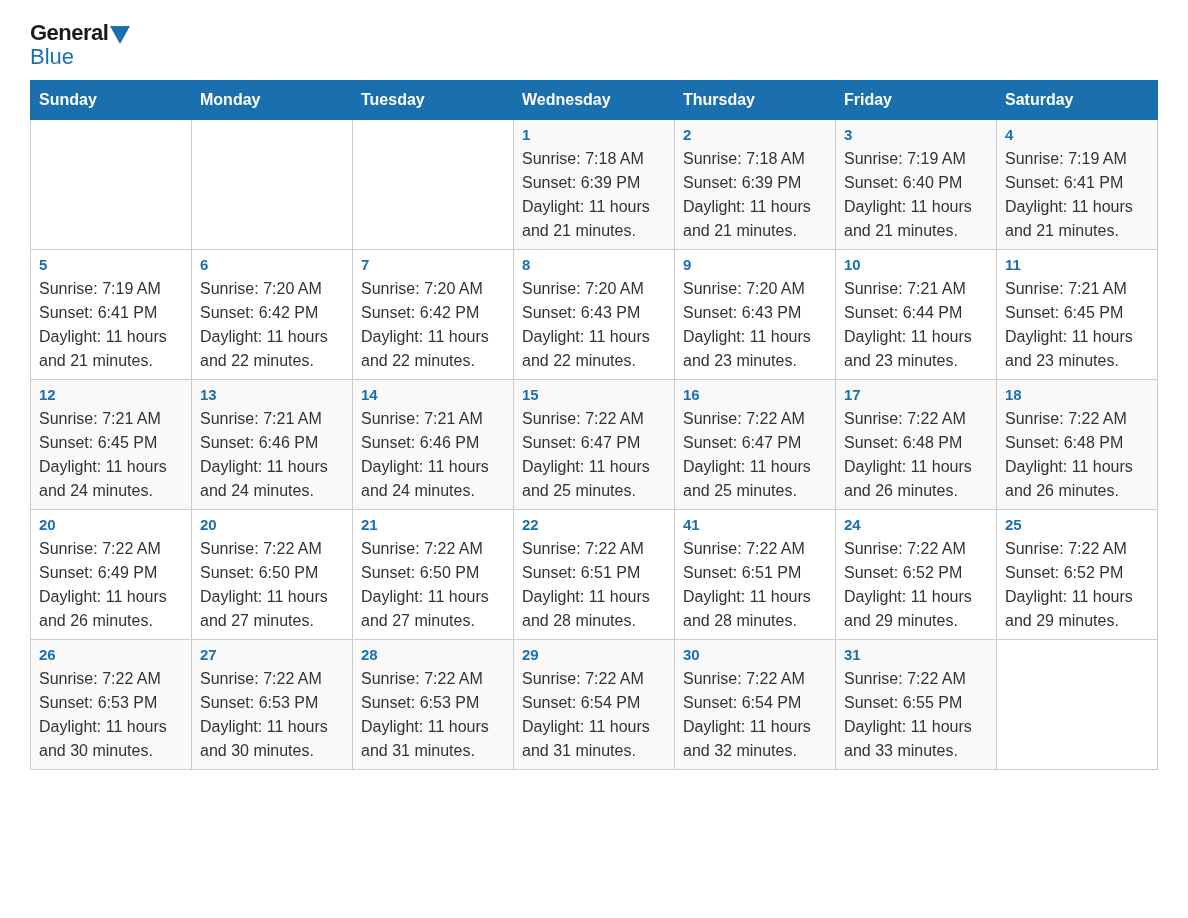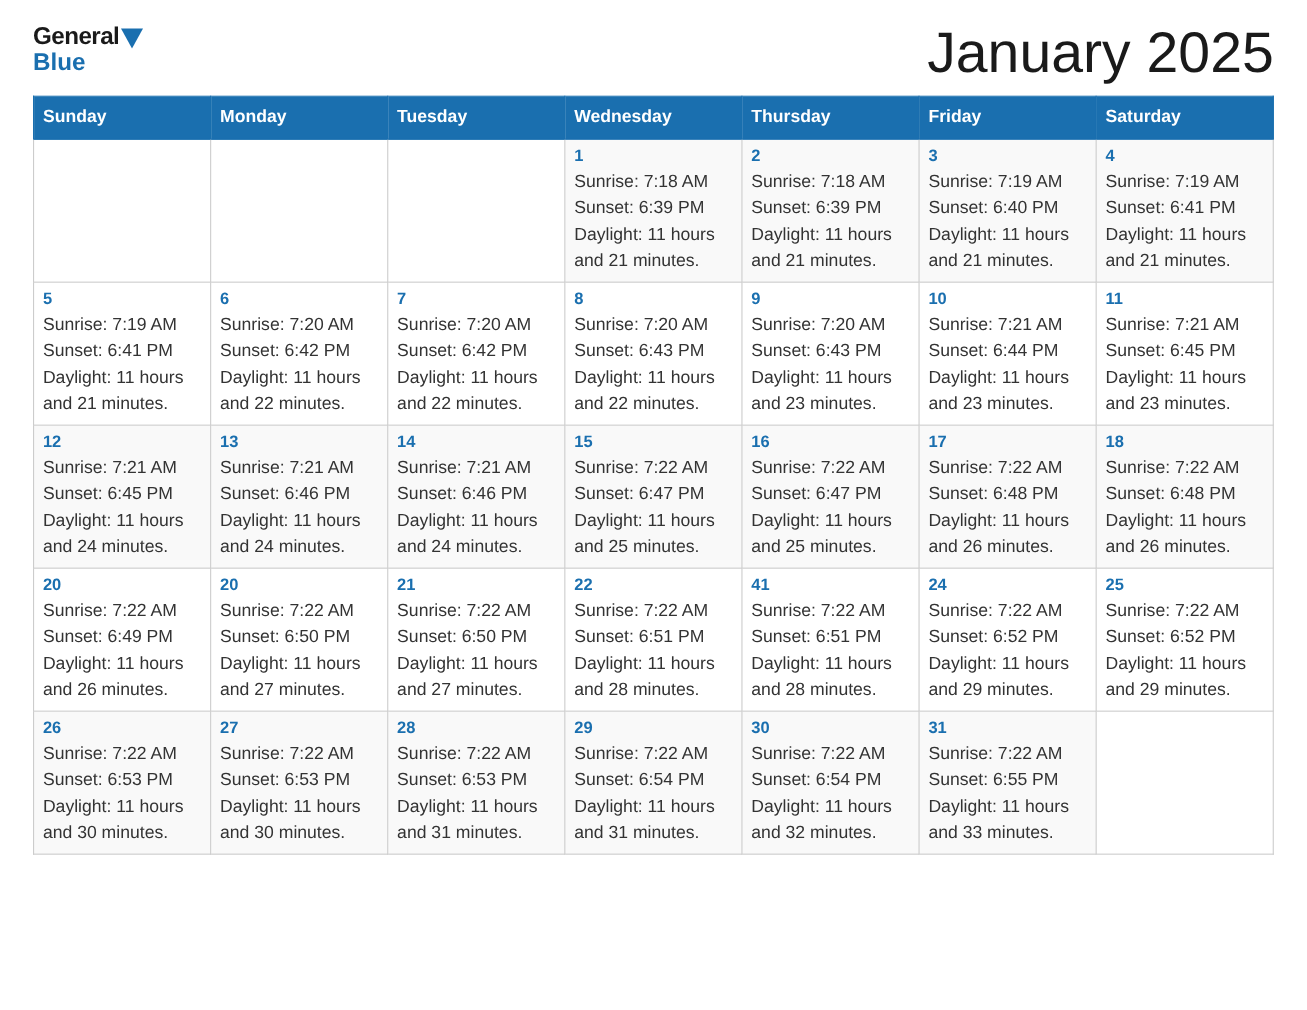--- a/index.html
+++ b/index.html
@@ -6,21 +6,20 @@
     body {
       font-family: Arial, sans-serif;
       background: #fff;
       color: #333;
       padding: 20px 30px;
       width: 1188px;
       min-height: 918px;
     }
     .header-row {
       display: flex;
-      justify-content: space-between;
       align-items: flex-start;
       margin-bottom: 10px;
     }
     .logo {
       display: flex;
       flex-direction: column;
       align-items: flex-start;
     }
     .logo-top {
       display: flex;
@@ -36,21 +35,21 @@
       width: 0;
       height: 0;
       border-left: 10px solid transparent;
       border-right: 10px solid transparent;
       border-top: 18px solid #1a6faf;
       margin-left: 2px;
       margin-top: 4px;
     }
     .logo-blue {
       font-size: 22px;
-      font-weight: bold;
+      font-weight: normal;
       color: #1a6faf;
       margin-top: -2px;
     }
     .title-area {
       text-align: right;
     }
     .calendar-title {
       font-size: 52px;
       font-weight: 300;
       color: #1a1a1a;
@@ -112,21 +111,20 @@
 
 <div class="header-row">
   <div class="logo">
     <div class="logo-top">
       <span class="logo-general">General</span>
       <div class="logo-triangle"></div>
     </div>
     <span class="logo-blue">Blue</span>
   </div>
   <div class="title-area">
-    <div class="calendar-title">January 2025</div>
   </div>
 </div>
 
 <table>
   <thead>
     <tr>
     <th>Sunday</th>
         <th>Monday</th>
         <th>Tuesday</th>
         <th>Wednesday</th>

